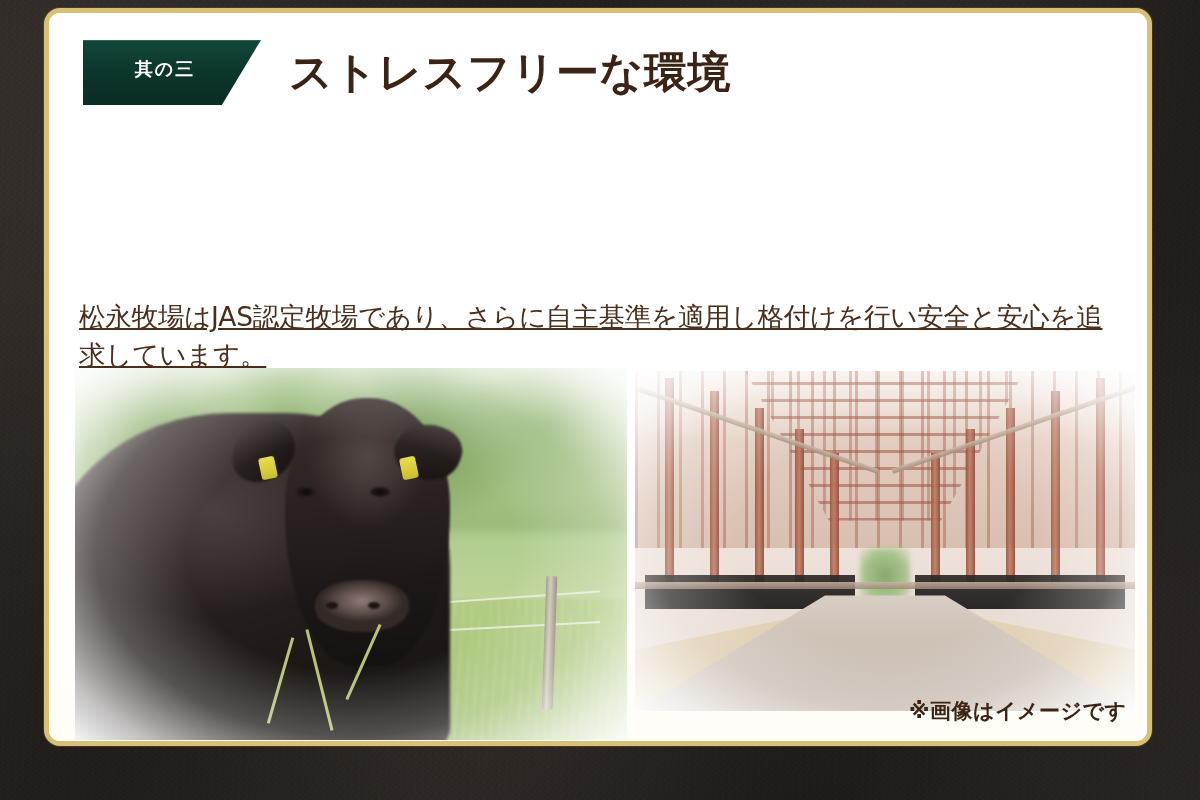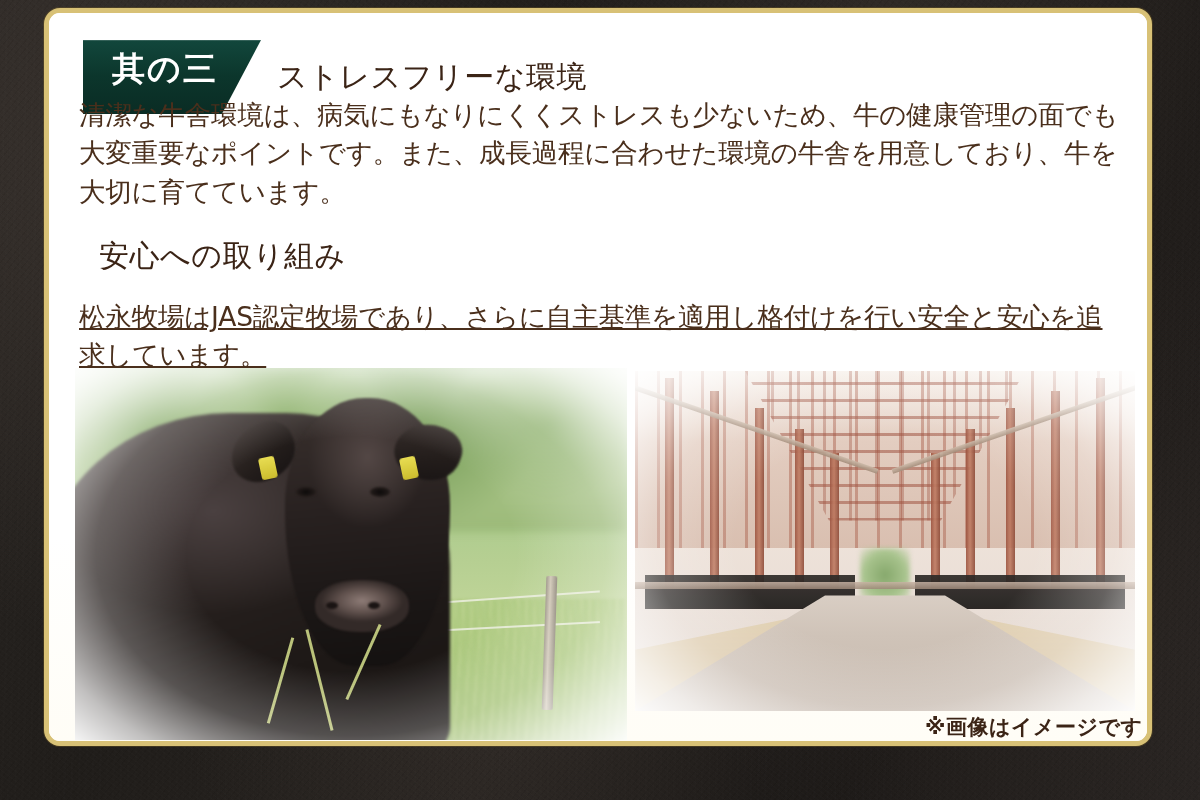--- a/index.html
+++ b/index.html
@@ -63,40 +63,40 @@
     position: absolute;
     display: flex;
     align-items: center;
     white-space: nowrap;
   }
 
   .badge {
     position: relative;
     height: 57px;
     min-width: 132px;
-    padding: 0 30px 17px 16px;
+    padding: 0 30px 8px 16px;
     display: flex;
     align-items: center;
     justify-content: center;
     color: #ffffff;
-    font-size: 33px;
+    font-size: 18px;
     font-weight: 700;
     letter-spacing: 2px;
     line-height: 1;
     background: linear-gradient(180deg, #12473c 0%, #0c362c 48%, #0a2c24 100%);
     clip-path: polygon(0 0, 100% 0, 78% 100%, 0 100%);
     box-shadow: inset 0 1px 0 rgba(255,255,255,.15);
     font-family: "DejaVu Serif", "Liberation Serif", serif;
   }
 
   .head-title {
-    margin-left: 16px;
+    margin-left: 28px;
     color: #3b2416;
-    font-size: 30px;
-    font-weight: 400;
+    font-size: 43px;
+    font-weight: 700;
     line-height: 1;
     letter-spacing: .5px;
   }
 
   
   .body-text {
     position: absolute;
     color: #4a2f1c;
     font-size: 26.5px;
     line-height: 1.45;
@@ -355,24 +355,22 @@
 <div class="stage">
 
   <div class="card">
     <div class="card-inner">
 
       <div class="head-row" style="left:34px; top:27px;">
         <div class="badge">其の三</div>
         <div class="head-title">ストレスフリーな環境</div>
       </div>
 
-      <div class="body-text" style="left:30px; top:83px; width:1044px;">清潔な牛舎環境は、病気にもなりにくくストレスも少ないため、牛の健康管理の面でも大変重要なポイントです。また、成長過程に合わせた環境の牛舎を用意しており、牛を大切に育てています。</div>
 
       <div class="head-row" style="left:34px; top:228px;">
-        <div class="head-title">安心への取り組み</div>
       </div>
 
       <div class="body-text" style="left:30px; top:285px; width:1044px;text-decoration:underline;">松永牧場はJAS認定牧場であり、さらに自主基準を適用し格付けを行い安全と安心を追求しています。</div>
 
       <div class="photo" style="left:26px; top:355px; width:552px; height:372px;">
         <div class="cow-scene">
           <div class="tree-band"></div>
           <div class="grass-fg"></div>
           <div class="fence-wire w1"></div>
           <div class="fence-wire w2"></div>
@@ -422,17 +420,17 @@
           <div class="aisle"></div>
 
           <div class="cable" style="left:-4%; width:54%; top:16%; transform:rotate(19deg);"></div>
           <div class="cable" style="right:-4%; width:54%; top:16%; transform:rotate(-19deg);"></div>
 
           <div class="rail" style="left:0; width:100%; top:62%;"></div>
         </div>
         <div class="fade"></div>
       </div>
 
-      <div class="caption" style="left:860px; top:700px;margin-left:16px;">※画像はイメージです</div>
+      <div class="caption" style="left:860px; top:684px;">※画像はイメージです</div>
 
     </div>
   </div>
 </div>
 
 </body></html>

